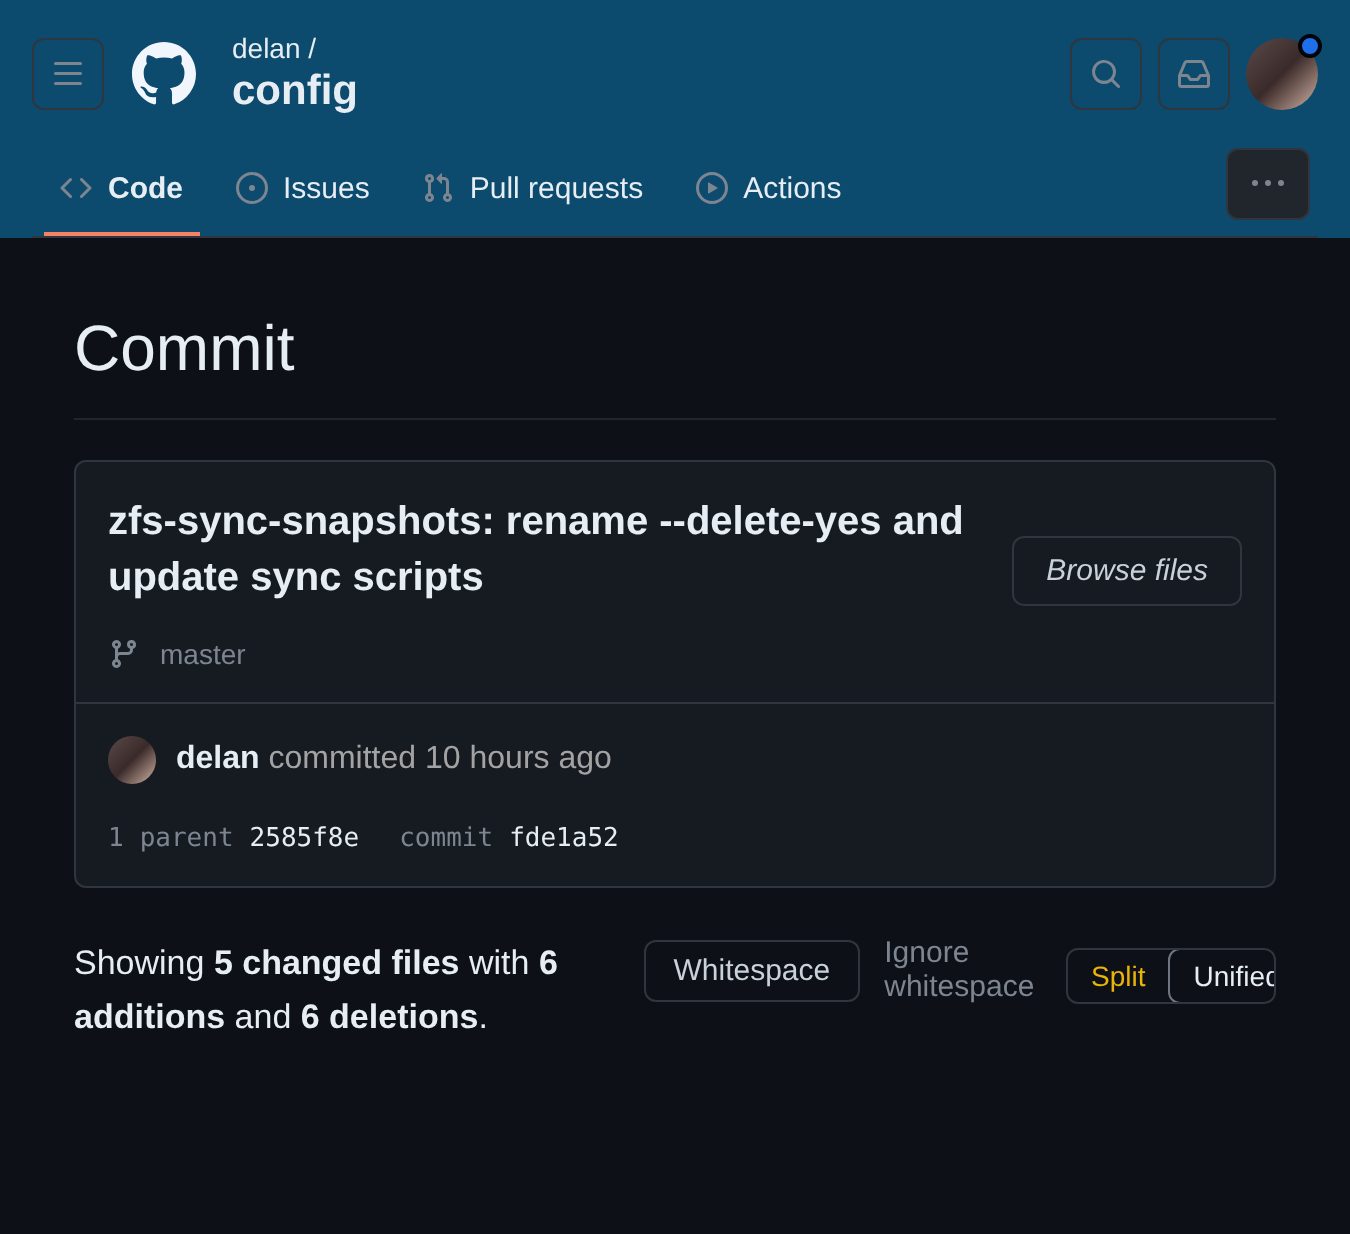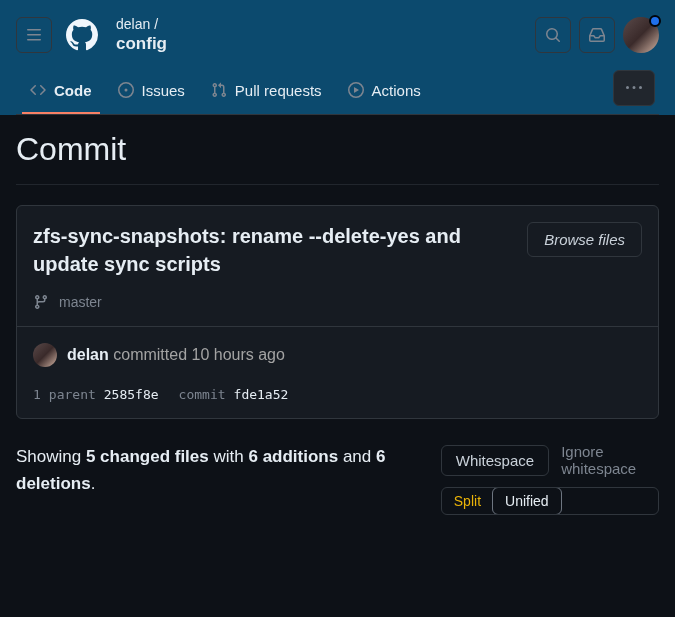--- a/index.html
+++ b/index.html
@@ -50,21 +50,21 @@
   flex-direction: column;
   gap: 2px;
   margin-left: 4px;
 }
 .breadcrumb-owner {
   color: #e6edf3;
   font-size: 14px;
 }
 .breadcrumb-repo {
   color: #e6edf3;
-  font-size: 17px;
+  font-size: 21px;
   font-weight: 600;
 }
 .header-right {
   display: flex;
   align-items: center;
   gap: 8px;
 }
 .avatar-wrap {
   position: relative;
   width: 36px;
@@ -125,42 +125,42 @@
   border-radius: 6px;
   background: #21262d;
   display: flex;
   align-items: center;
   justify-content: center;
   cursor: pointer;
   color: #7d8590;
   margin-bottom: 8px;
 }
 .main {
-  padding: 16px;
+  padding: 37px;
 }
 .page-title {
   font-size: 32px;
   font-weight: 400;
   color: #e6edf3;
   padding-bottom: 16px;
   border-bottom: 1px solid #21262d;
   margin-bottom: 20px;
 }
 .commit-box {
   border: 1px solid #30363d;
   border-radius: 6px;
   background: #161b22;
 }
 .commit-header {
   padding: 16px;
   border-bottom: 1px solid #30363d;
 }
 .commit-title-row {
   display: flex;
-  align-items: flex-start;
+  align-items: flex-end;
   gap: 16px;
 }
 .commit-title {
   flex: 1;
   font-size: 20px;
   font-weight: 600;
   color: #e6edf3;
   line-height: 1.4;
 }
 .browse-btn {
@@ -217,22 +217,22 @@
   gap: 16px;
 }
 .summary-text {
   font-size: 17px;
   line-height: 1.6;
   color: #e6edf3;
 }
 .summary-text b { font-weight: 600; }
 .diff-controls {
   display: flex;
-  flex-direction: column;
-  gap: 10px;
+  flex-direction: row;
+  align-items: flex-end;
 }
 .ws-row { display: flex; align-items: center; gap: 12px; }
 .ws-btn {
   border: 1px solid #30363d;
   border-radius: 6px;
   background: transparent;
   color: #c9d1d9;
   padding: 6px 14px;
   font-size: 15px;
   cursor: pointer;

